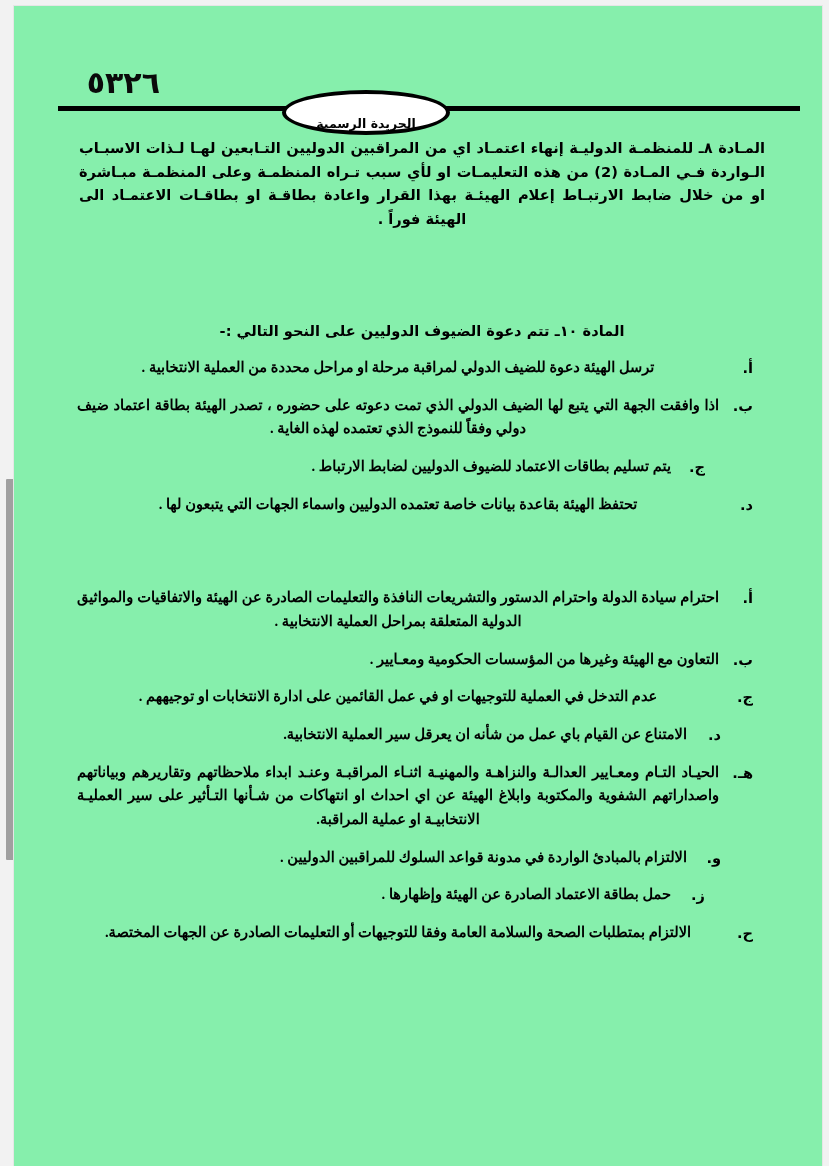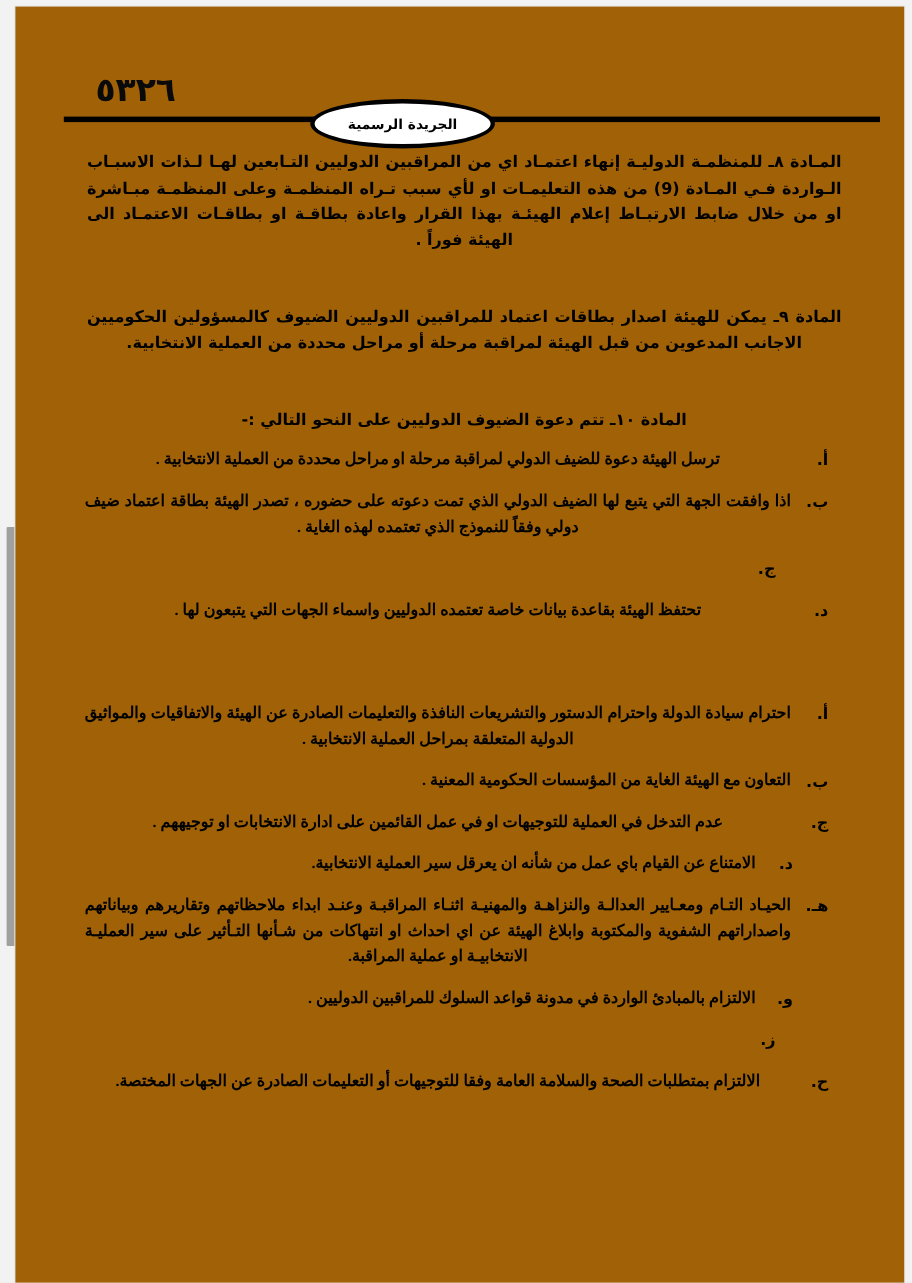--- a/index.html
+++ b/index.html
@@ -21,21 +21,21 @@
     position: absolute;
     inset: 0;
     background: #f2f2f2;
   }
   .page-sheet {
     position: absolute;
     left: 14px;
     top: 6px;
     width: 808px;
     height: 1160px;
-    background: #a16207;
+    background: #86efac;
     box-shadow: 0 0 0 1px #e6e6e6;
   }
   .scrollbar-track {
     position: absolute;
     left: 3px;
     top: 0;
     width: 9px;
     height: 1166px;
     background: transparent;
   }
@@ -98,21 +98,21 @@
   }
   .ellipse {
     position: relative;
     right: 62px;
     width: 160px;
     height: 37px;
     border: 4px solid #000000;
     border-radius: 50%;
     background: #ffffff;
     display: flex;
-    align-items: center;
+    align-items: flex-end;
     justify-content: center;
   }
   .ellipse span {
     font-family: "DejaVu Sans", sans-serif;
     font-size: 12.5px;
     font-weight: 700;
     color: #000;
     white-space: nowrap;
   }
 
@@ -201,81 +201,80 @@
         <div class="gazette-badge">
           <div class="ellipse">
             <span>الجريدة الرسمية</span>
           </div>
         </div>
       </div>
 
       <div class="column">
 
         <div class="article">
-          <p class="article-head">المـادة ٨ـ للمنظمـة الدوليـة إنهاء اعتمـاد اي من المراقبين الدوليين التـابعين لهـا لـذات الاسبـاب الـواردة فـي المـادة (9) من هذه التعليمـات او لأي سبب تـراه المنظمـة وعلى المنظمـة مبـاشرة او من خلال ضابط الارتبـاط إعلام الهيئـة بهذا القرار واعادة بطاقـة او بطاقـات الاعتمـاد الى الهيئة فوراً .</p>
+          <p class="article-head">المـادة ٨ـ للمنظمـة الدوليـة إنهاء اعتمـاد اي من المراقبين الدوليين التـابعين لهـا لـذات الاسبـاب الـواردة فـي المـادة (2) من هذه التعليمـات او لأي سبب تـراه المنظمـة وعلى المنظمـة مبـاشرة او من خلال ضابط الارتبـاط إعلام الهيئـة بهذا القرار واعادة بطاقـة او بطاقـات الاعتمـاد الى الهيئة فوراً .</p>
         </div>
         <div class="spacer-lg"></div>
 
-        <div class="article">
-          <p class="article-head">المادة ٩ـ يمكن للهيئة اصدار بطاقات اعتماد للمراقبين الدوليين الضيوف كالمسؤولين الحكوميين الاجانب المدعوين من قبل الهيئة لمراقبة مرحلة أو مراحل محددة من العملية الانتخابية.</p>
-        </div>
         <div class="spacer-lg"></div>
 
         <div class="article">
           <p class="article-head">المادة ١٠ـ تتم دعوة الضيوف الدوليين على النحو التالي :-</p>
           <div class="spacer-sm"></div>
           <ul class="items">
             <li class="indent-1">
               <span class="marker">أ.</span>
               <span class="body">ترسل الهيئة دعوة للضيف الدولي لمراقبة مرحلة او مراحل محددة من العملية الانتخابية .</span>
             </li>
             <li class="indent-1">
               <span class="marker">ب.</span>
               <span class="body">اذا وافقت الجهة التي يتبع لها الضيف الدولي الذي تمت دعوته على حضوره ، تصدر الهيئة بطاقة اعتماد ضيف دولي وفقاً للنموذج الذي تعتمده لهذه الغاية .</span>
             </li>
             <li class="indent-3">
               <span class="marker">ج.</span>
+              <span class="body one-line">يتم تسليم بطاقات الاعتماد للضيوف الدوليين لضابط الارتباط .</span>
             </li>
             <li class="indent-1">
               <span class="marker">د.</span>
               <span class="body">تحتفظ الهيئة بقاعدة بيانات خاصة تعتمده الدوليين واسماء الجهات التي يتبعون لها .</span>
             </li>
           </ul>
         </div>
         <div class="spacer-lg"></div>
 
         <div class="article">
           <div class="spacer-sm"></div>
           <ul class="items">
             <li class="indent-1">
               <span class="marker">أ.</span>
               <span class="body">احترام سيادة الدولة واحترام الدستور والتشريعات النافذة والتعليمات الصادرة عن الهيئة والاتفاقيات والمواثيق الدولية المتعلقة بمراحل العملية الانتخابية .</span>
             </li>
             <li class="indent-1">
               <span class="marker">ب.</span>
-              <span class="body one-line">التعاون مع الهيئة الغاية من المؤسسات الحكومية المعنية .</span>
+              <span class="body one-line">التعاون مع الهيئة وغيرها من المؤسسات الحكومية ومعـايير .</span>
             </li>
             <li class="indent-1">
               <span class="marker">ج.</span>
               <span class="body">عدم التدخل في العملية للتوجيهات او في عمل القائمين على ادارة الانتخابات او توجيههم .</span>
             </li>
             <li class="indent-2">
               <span class="marker">د.</span>
               <span class="body one-line">الامتناع عن القيام باي عمل من شأنه ان يعرقل سير العملية الانتخابية.</span>
             </li>
             <li class="indent-1">
               <span class="marker">هـ.</span>
               <span class="body">الحيـاد التـام ومعـايير العدالـة والنزاهـة والمهنيـة اثنـاء المراقبـة وعنـد ابداء ملاحظاتهم وتقاريرهم وبياناتهم واصداراتهم الشفوية والمكتوبة وابلاغ الهيئة عن اي احداث او انتهاكات من شـأنها التـأثير على سير العمليـة الانتخابيـة او عملية المراقبة.</span>
             </li>
             <li class="indent-2">
               <span class="marker">و.</span>
               <span class="body one-line">الالتزام بالمبادئ الواردة في مدونة قواعد السلوك للمراقبين الدوليين .</span>
             </li>
             <li class="indent-3">
               <span class="marker">ز.</span>
+              <span class="body one-line">حمل بطاقة الاعتماد الصادرة عن الهيئة وإظهارها .</span>
             </li>
             <li class="indent-1">
               <span class="marker">ح.</span>
               <span class="body">الالتزام بمتطلبات الصحة والسلامة العامة وفقا للتوجيهات أو التعليمات الصادرة عن الجهات المختصة.</span>
             </li>
           </ul>
         </div>
 
       </div>
     </div>

